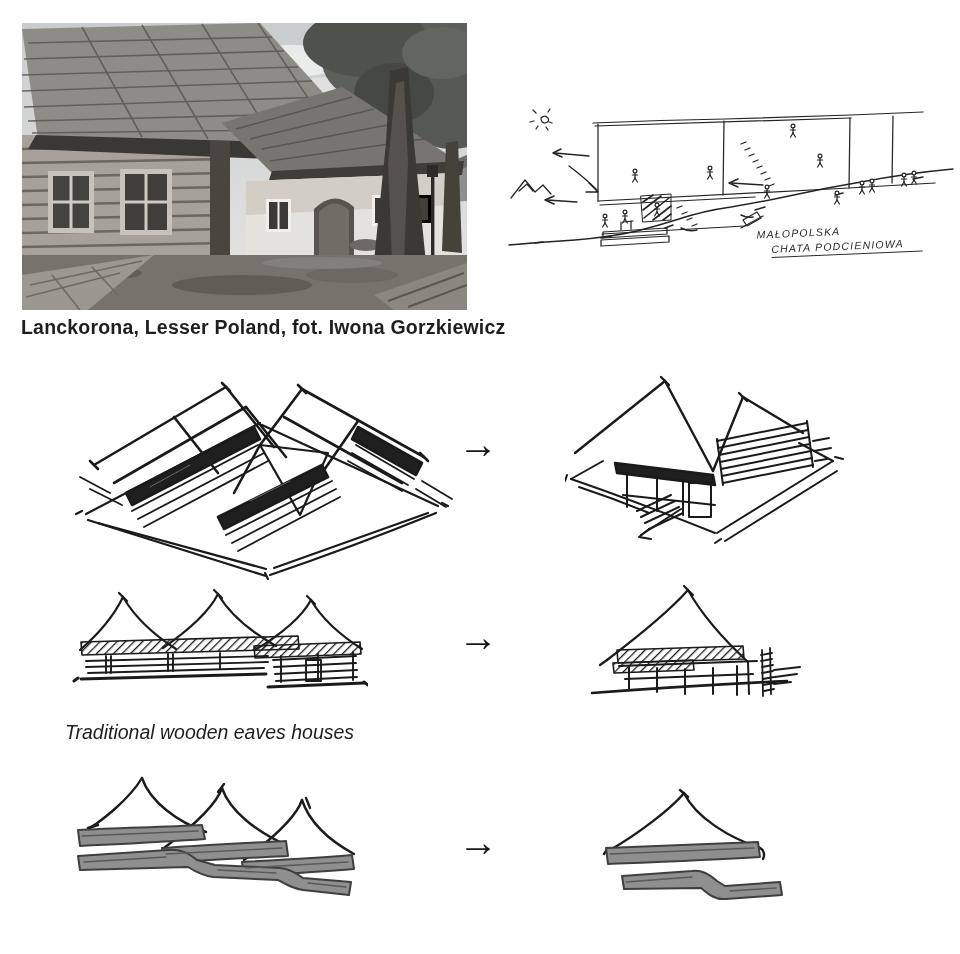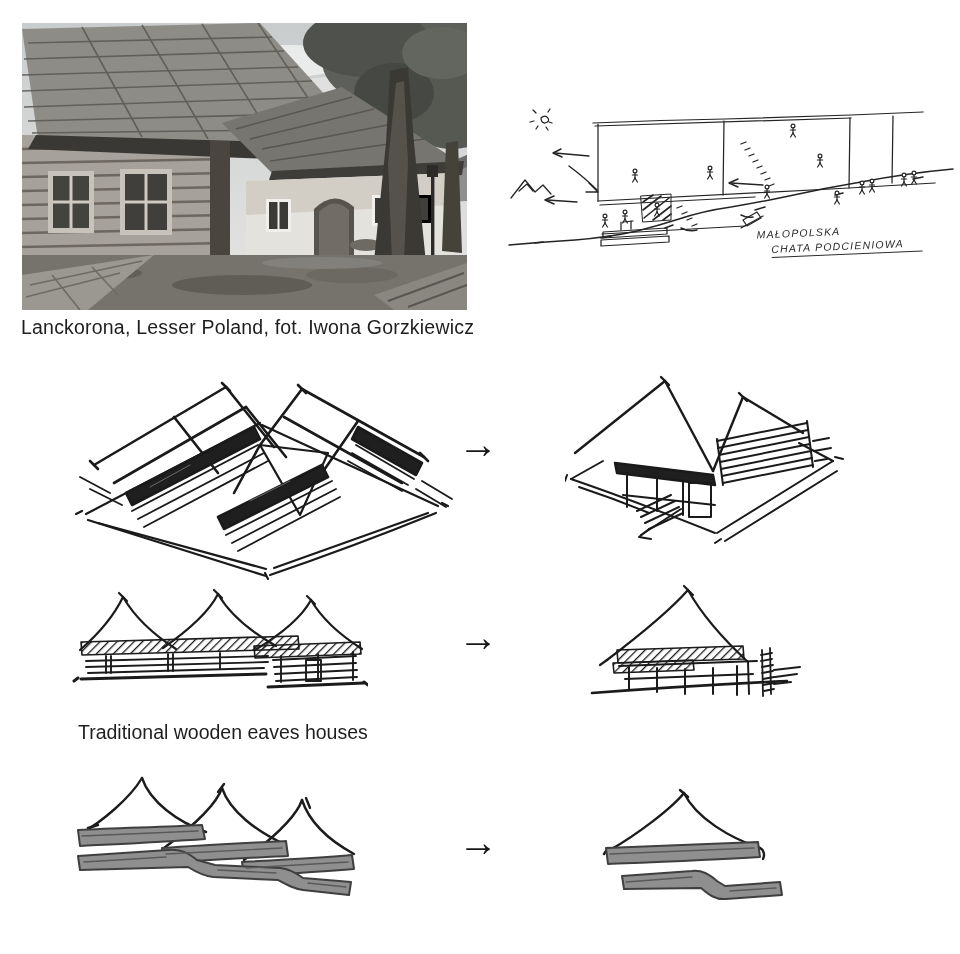--- a/index.html
+++ b/index.html
@@ -150,21 +150,21 @@
         </g>
         <polygon points="352,272 445,240 445,287 372,287" fill="#8a8781"></polygon>
         <g stroke="#5a5751" stroke-width="2">
           <line x1="366" y1="278" x2="442" y2="250"></line>
             <line x1="386" y1="284" x2="445" y2="262"></line>
         </g>
       </g>
     </svg>
   </figure>
 
-  <div class="abs caption" style="left:21px;top:316px;">Lanckorona, Lesser Poland, fot. Iwona Gorzkiewicz</div>
+  <div class="abs caption" style="left:21px;top:316px;font-weight:bold;">Lanckorona, Lesser Poland, fot. Iwona Gorzkiewicz</div>
 
   <div class="abs" style="left:505px;top:82px;width:452px;height:186px;">
     <svg width="452" height="186" viewBox="0 0 452 186">
       <defs>
         <g id="fig" stroke="#222" stroke-width="1.2" fill="none">
           <circle cx="0" cy="-11" r="1.9" fill="#fff"></circle>
           <line x1="0" y1="-9" x2="0" y2="-4"></line>
           <line x1="0" y1="-4" x2="-2.4" y2="0"></line>
             <line x1="0" y1="-4" x2="2.4" y2="0"></line>
           <line x1="-2.6" y1="-7" x2="2.6" y2="-7"></line>
@@ -490,21 +490,21 @@
 
         <g stroke-width="2">
           <path d="M189,88 L215,85 M190,95 L212,92 M189,102 L206,100"></path>
         </g>
 
         <path d="M7,111 Q100,104 202,99" stroke-width="2.6"></path>
       </g>
     </svg>
   </div>
 
-  <div class="abs row-label" style="left:78px;top:721px;">Traditional wooden eaves houses</div>
+  <div class="abs row-label" style="left:65px;top:721px;font-style:italic;">Traditional wooden eaves houses</div>
 
   <div class="abs" style="left:68px;top:772px;width:290px;height:135px;">
     <svg width="290" height="135" viewBox="0 0 290 135">
       <g stroke-linecap="round" stroke-linejoin="round">
 
         <g fill="none" stroke="#1c1c1c" stroke-width="2.4">
           <path d="M12,62 C34,50 62,26 74,6"></path>
             <path d="M74,6 C82,30 110,50 138,60"></path>
             <path d="M20,56 l10,-3"></path>
           <path d="M96,76 C120,58 148,34 154,16"></path>

